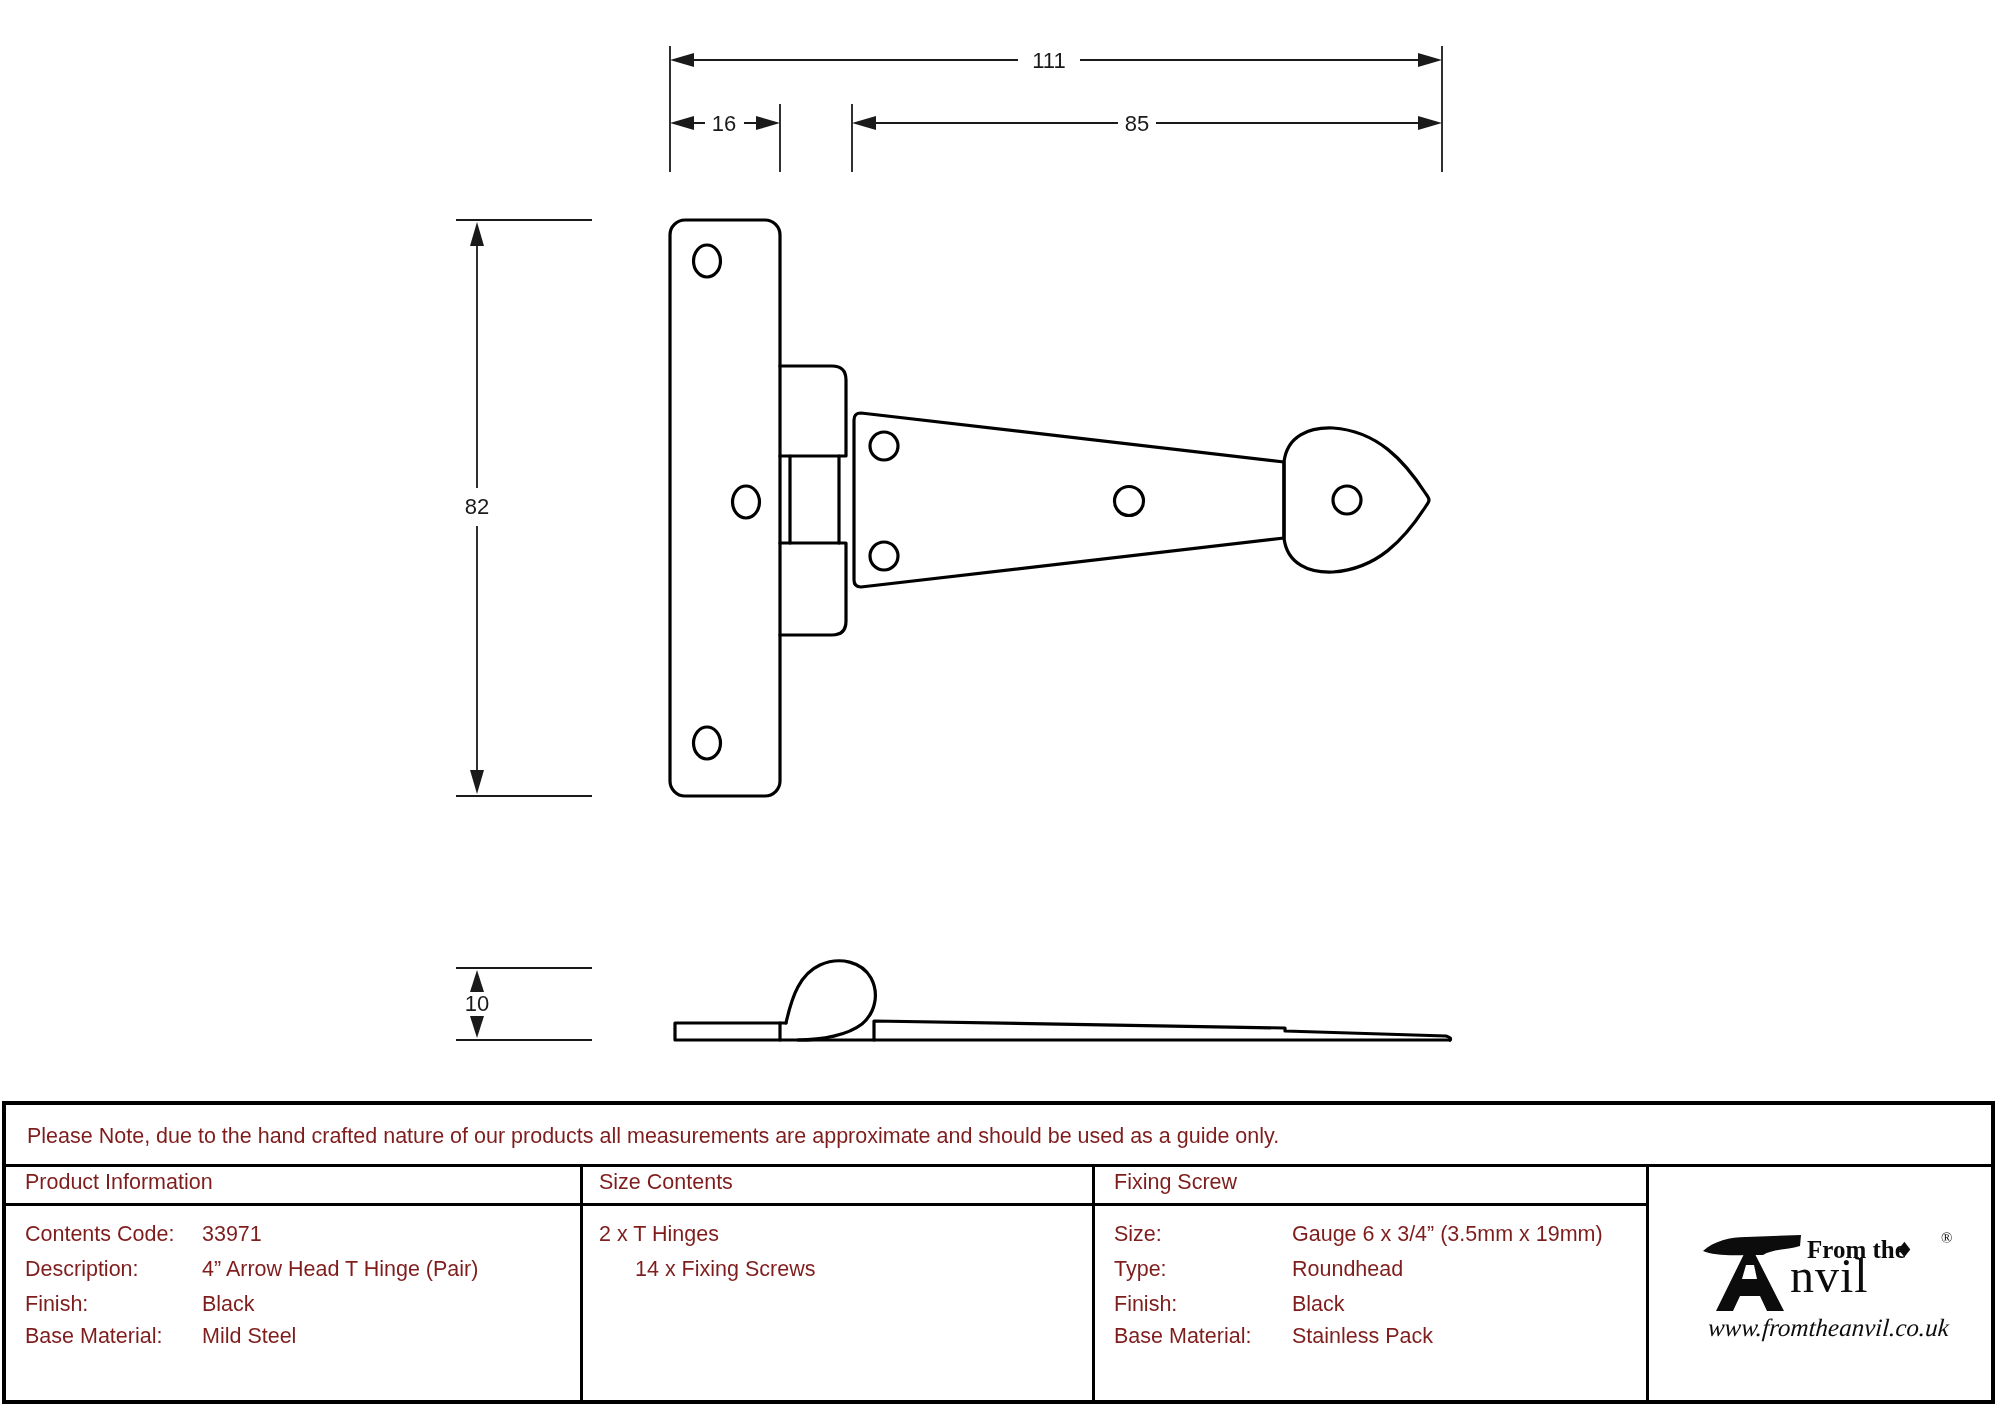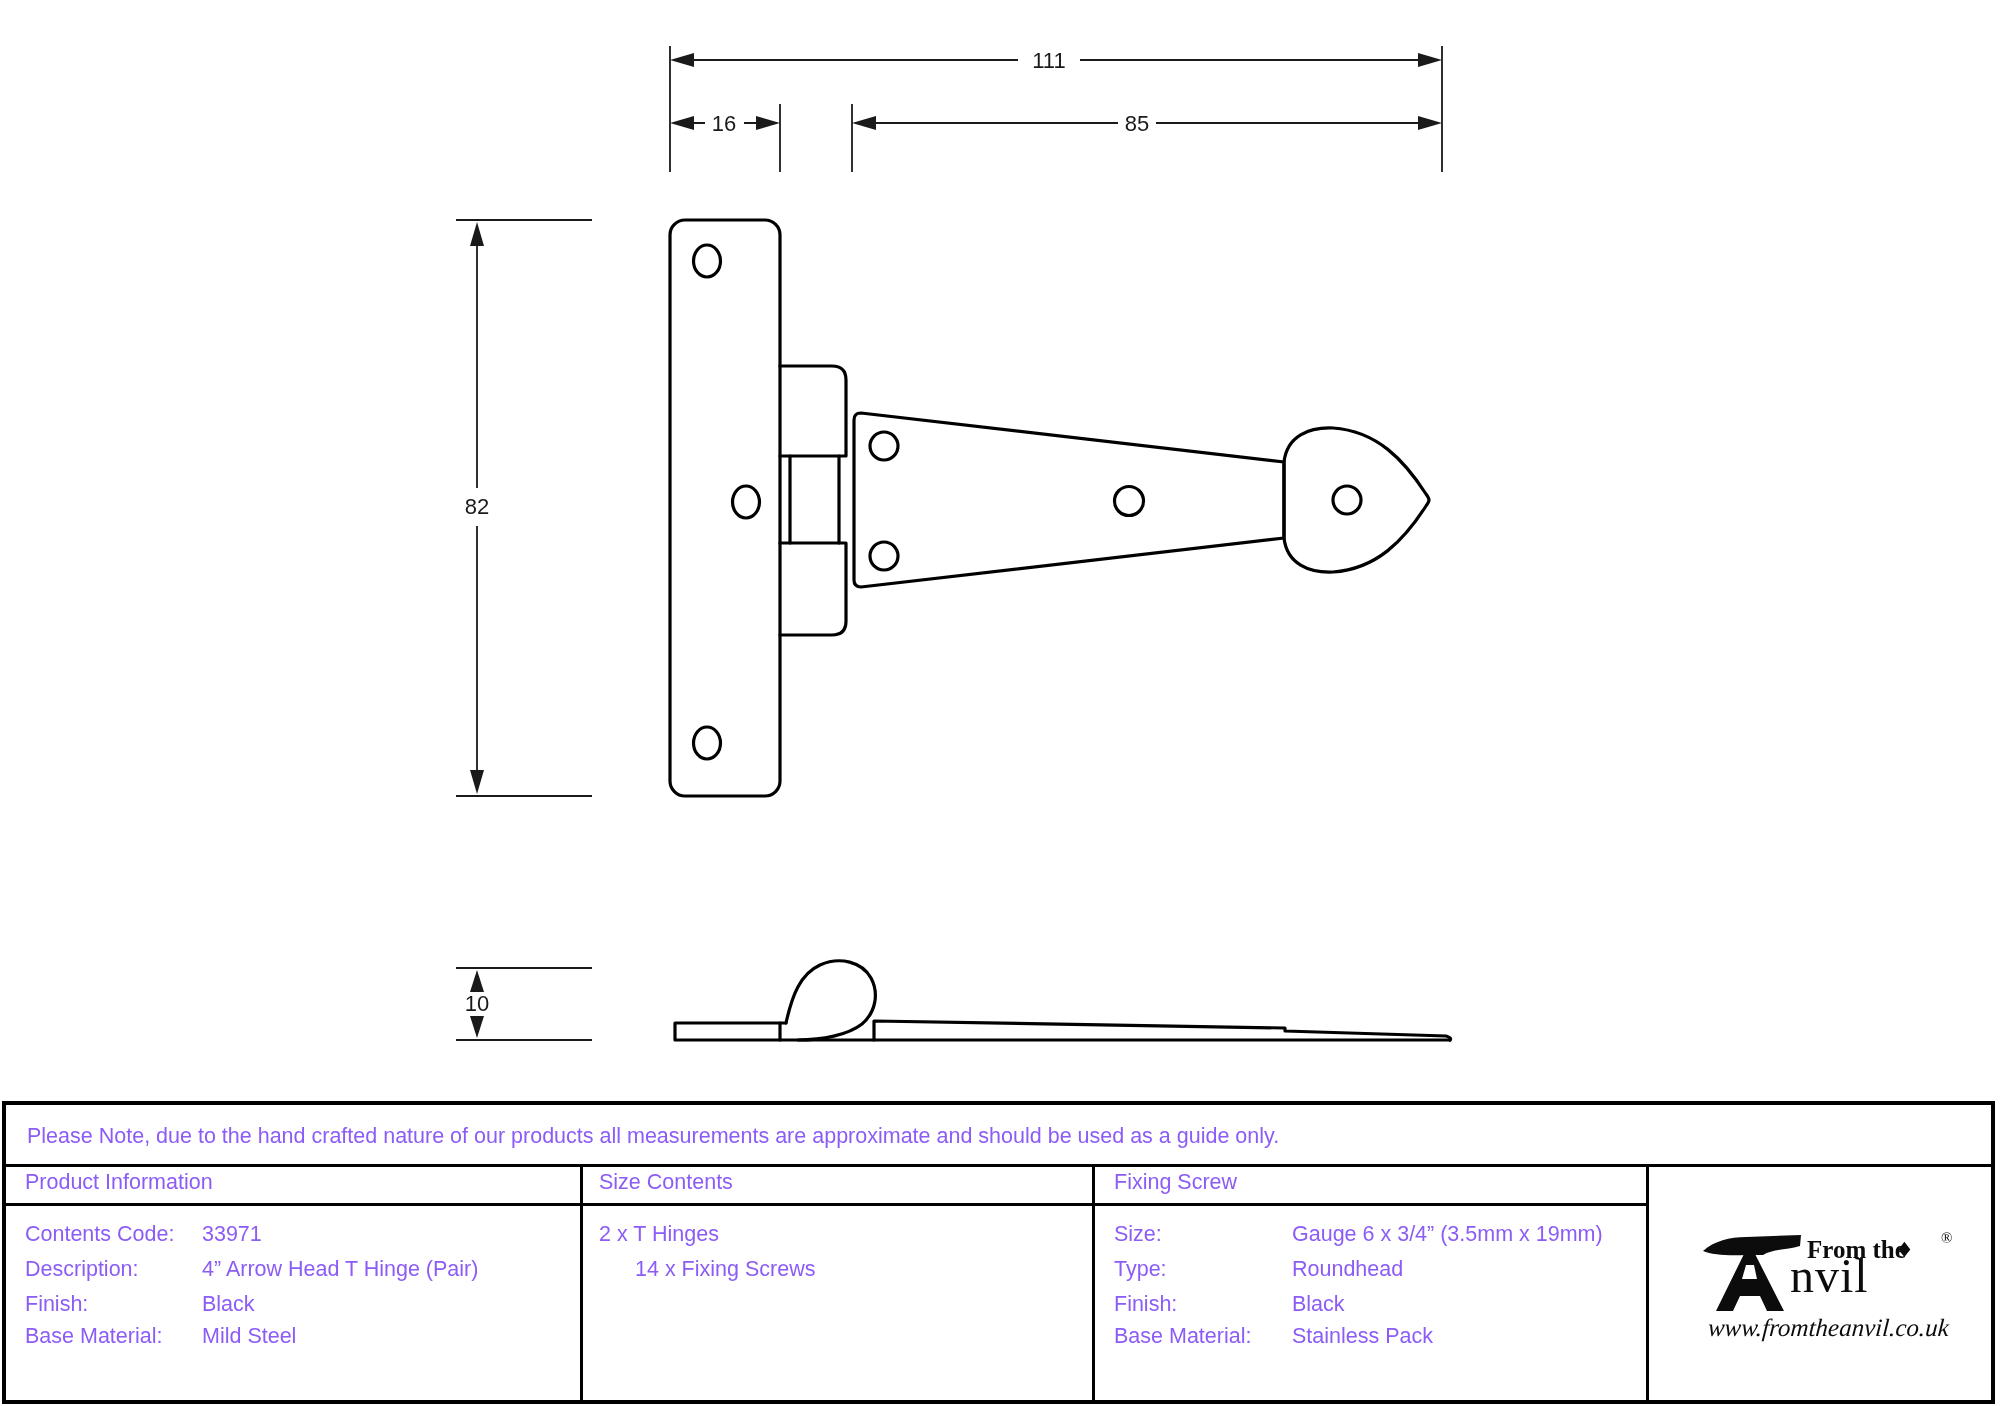--- a/index.html
+++ b/index.html
@@ -19,21 +19,21 @@
   .dimarrow{fill:#1a1a1a;stroke:none;}
   .dimtext{font-family:"Liberation Sans", sans-serif;font-size:22px;fill:#1a1a1a;}
   
   .tbl-frame{
     position:absolute;left:2px;top:1101px;width:1985px;height:295px;
     border:4px solid #000;
   }
   .hline{position:absolute;background:#000;}
   .vline{position:absolute;background:#000;width:3px;}
   .cell-text{
-    position:absolute;font-size:21.5px;line-height:26px;color:#8b5cf6;white-space:nowrap;
+    position:absolute;font-size:21.5px;line-height:26px;color:#7f1d1d;white-space:nowrap;
   }
   
   .logo-cell{position:absolute;left:1644px;top:1164px;width:343px;height:232px;}
   .logo-a{position:absolute;left:56px;top:70px;}
   .logo-rest{
     position:absolute;left:146px;top:88px;
     font-family:"Liberation Serif", serif;font-size:48px;line-height:1;color:#0c0c0c;
     letter-spacing:1px;
   }
   .logo-tagline{

